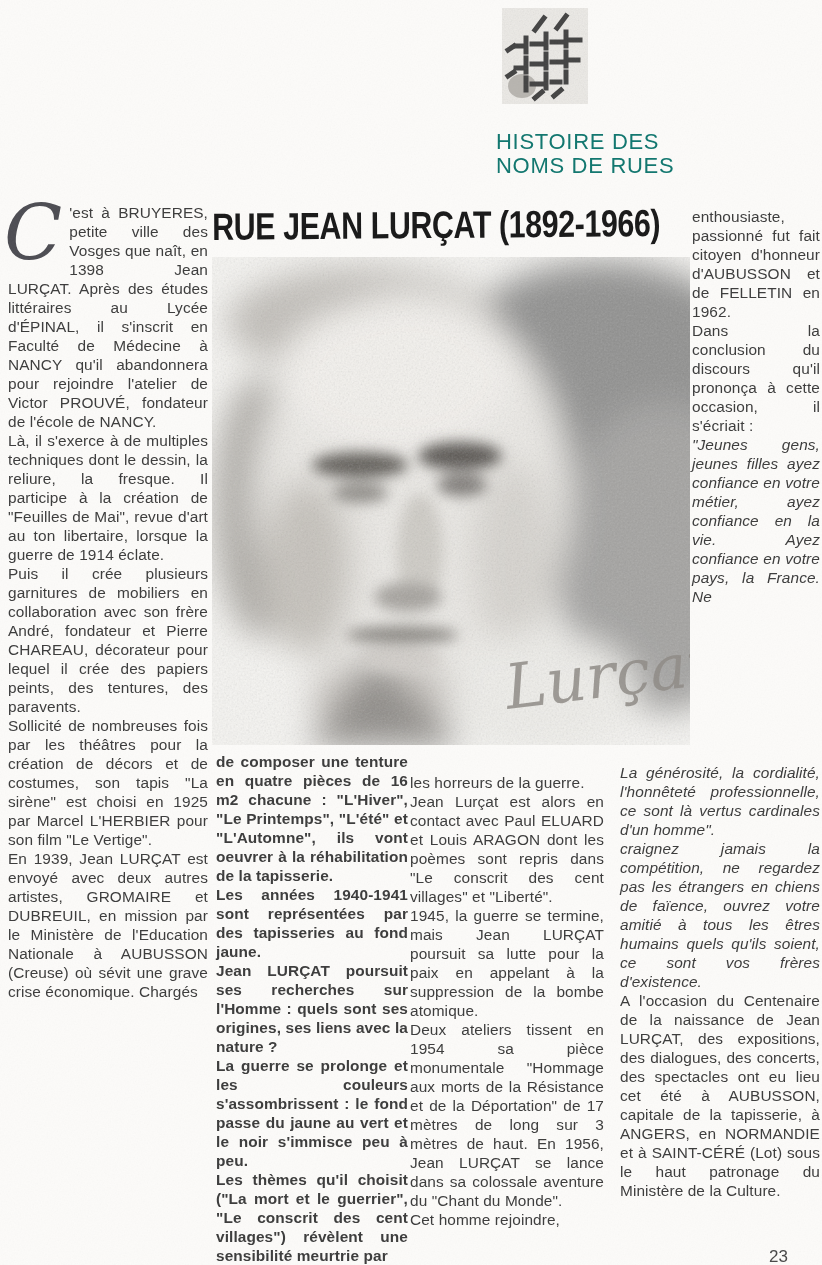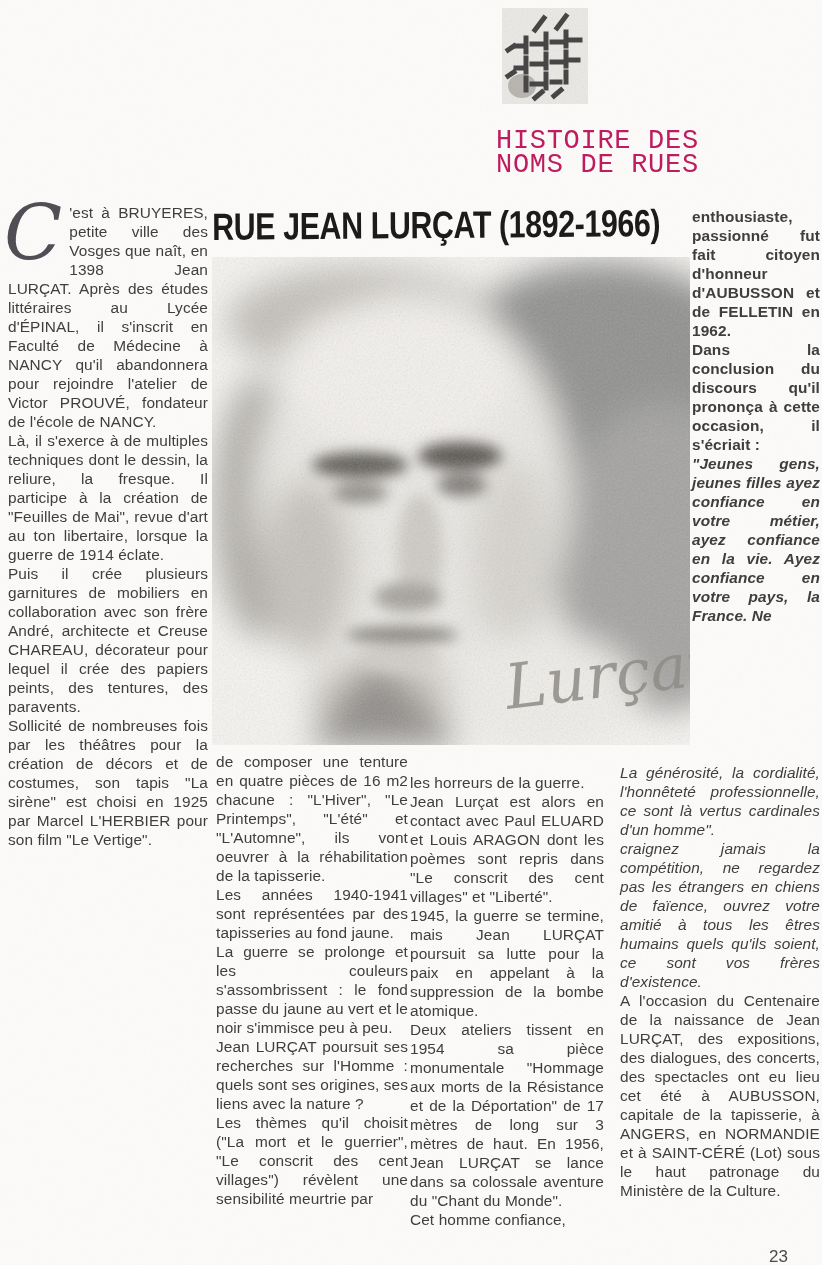--- a/index.html
+++ b/index.html
@@ -5,41 +5,41 @@
   html,body{margin:0;padding:0;background:#e9e9e9;}
   .page{
     position:relative;width:822px;height:1265px;overflow:hidden;
     background:#fcfbf9;color:#3b3b3b;
     font-family:"Liberation Sans",sans-serif;
   }
   
   .logo-svg{position:absolute;left:502px;top:8px;width:86px;height:102px;}
   .masthead-title{
     position:absolute;left:496px;top:130px;
-    font-size:27px;line-height:23.5px;letter-spacing:.7px;
-    color:#be185d;white-space:nowrap;font-family:Liberation Mono, monospace;
+    font-size:22px;line-height:23.5px;letter-spacing:.7px;
+    color:#0f766e;white-space:nowrap;
   }
   
   .headline{
     position:absolute;left:212px;top:206px;margin:0;
     font-size:38px;font-weight:900;color:#171717;
     letter-spacing:-.5px;white-space:nowrap;
     transform:scaleX(.8) rotate(-.4deg);transform-origin:left top;
   }
   
   .col{
     position:absolute;text-align:justify;
     font-size:15.4px;line-height:19px;letter-spacing:.1px;
     hyphens:auto;overflow-wrap:break-word;
   }
   .col p{margin:0;}
   .col1{left:8px;top:203px;width:200px;}
-  .col2{left:216px;top:752px;width:192px;}
+  .col2{left:216px;top:752px;width:192px;font-weight:bold;}
   .col3{left:410px;top:773px;width:194px;}
-  .col4t{left:692px;top:207px;width:128px;font-weight:bold;}
+  .col4t{left:692px;top:207px;width:128px;}
   .col4b{left:620px;top:763px;width:200px;}
   .italic{font-style:italic;}
   .dropcap{
     float:left;
     font-family:"DejaVu Serif",serif;font-style:italic;font-weight:400;
     font-size:76px;line-height:56px;color:#4c4c52;
     margin:2px 7px 0 -4px;
   }
   
   .photo{position:absolute;left:212px;top:257px;width:478px;height:488px;margin:0;}
@@ -101,22 +101,23 @@
     <div>NOMS DE RUES</div>
   </div>
 
   <h1 class="headline">
     <span>RUE JEAN LURÇAT (1892-1966)</span>
   </h1>
 
   <div class="col col1">
     <p><span class="dropcap">C</span><span>'est à BRUYERES, petite ville des Vosges que naît, en 1398 Jean LURÇAT. Après des études littéraires au Lycée d'ÉPINAL, il s'inscrit en Faculté de Médecine à NANCY qu'il abandonnera pour rejoindre l'atelier de Victor PROUVÉ, fondateur de l'école de NANCY.</span></p>
     <p>Là, il s'exerce à de multiples techniques dont le dessin, la reliure, la fresque. Il participe à la création de "Feuilles de Mai", revue d'art au ton libertaire, lorsque la guerre de 1914 éclate.</p>
-    <p>Puis il crée plusieurs garnitures de mobiliers en collaboration avec son frère André, architecte et Creuse CHAREAU, décorateur pour lequel il crée des papiers peints, des tentures, des paravents.</p>
+    <p>Puis il crée plusieurs garnitures de mobiliers en collaboration avec son frère André, fondateur et Pierre CHAREAU, décorateur pour lequel il crée des papiers peints, des tentures, des paravents.</p>
     <p>Sollicité de nombreuses fois par les théâtres pour la création de décors et de costumes, son tapis "La sirène" est choisi en 1925 par Marcel L'HERBIER pour son film "Le Vertige".</p>
+    <p>En 1939, Jean LURÇAT est envoyé avec deux autres artistes, GROMAIRE et DUBREUIL, en mission par le Ministère de l'Education Nationale à AUBUSSON (Creuse) où sévit une grave crise économique. Chargés</p>
   </div>
 
   <figure class="photo">
     <svg viewBox="0 0 478 488" aria-hidden="true">
       <defs>
         <filter id="blurL" x="-30%" y="-30%" width="160%" height="160%">
             <feGaussianBlur stdDeviation="16"></feGaussianBlur>
           </filter>
         <filter id="blurS" x="-30%" y="-30%" width="160%" height="160%">
             <feGaussianBlur stdDeviation="7"></feGaussianBlur>
@@ -154,31 +155,31 @@
         <ellipse cx="188" cy="402" rx="42" ry="11" fill="#d2cec9"></ellipse>
       </g>
       <rect width="478" height="488" filter="url(#photoNoise)" opacity="0.42"></rect>
       <text x="296" y="452" font-family="DejaVu Serif, serif" font-style="italic" font-size="62" fill="#8f8b86" opacity="0.85" transform="rotate(-7 296 452)">Lurçat</text>
     </svg>
   </figure>
 
   <div class="col col2">
     <p>de composer une tenture en quatre pièces de 16 m2 chacune : "L'Hiver", "Le Printemps", "L'été" et "L'Automne", ils vont oeuvrer à la réhabilitation de la tapisserie.</p>
     <p>Les années 1940-1941 sont représentées par des tapisseries au fond jaune.</p>
+    <p>Jean LURÇAT poursuit ses recherches sur l'Homme : quels sont ses origines, ses liens avec la nature ?</p>
     <p>La guerre se prolonge et les couleurs s'assombrissent : le fond passe du jaune au vert et le noir s'immisce peu à peu.</p>
-    <p>Jean LURÇAT poursuit ses recherches sur l'Homme : quels sont ses origines, ses liens avec la nature ?</p>
     <p>Les thèmes qu'il choisit ("La mort et le guerrier", "Le conscrit des cent villages") révèlent une sensibilité meurtrie par</p>
   </div>
 
   <div class="col col3">
     <p>les horreurs de la guerre.</p>
     <p>Jean Lurçat est alors en contact avec Paul ELUARD et Louis ARAGON dont les poèmes sont repris dans "Le conscrit des cent villages" et "Liberté".</p>
     <p>1945, la guerre se termine, mais Jean LURÇAT poursuit sa lutte pour la paix en appelant à la suppression de la bombe atomique.</p>
     <p>Deux ateliers tissent en 1954 sa pièce monumentale "Hommage aux morts de la Résistance et de la Déportation" de 17 mètres de long sur 3 mètres de haut. En 1956, Jean LURÇAT se lance dans sa colossale aventure du "Chant du Monde".</p>
-    <p>Cet homme confiance,</p>
+    <p>Cet homme rejoindre,</p>
   </div>
 
   <div class="col col4t">
     <p>enthousiaste, passionné fut fait citoyen d'honneur d'AUBUSSON et de FELLETIN en 1962.</p>
     <p>Dans la conclusion du discours qu'il prononça à cette occasion, il s'écriait :</p>
     <p class="italic">"Jeunes gens, jeunes filles ayez confiance en votre métier, ayez confiance en la vie. Ayez confiance en votre pays, la France. Ne</p>
   </div>
 
   <div class="col col4b">
     <p class="italic">La générosité, la cordialité, l'honnêteté professionnelle, ce sont là vertus cardinales d'un homme".</p>

